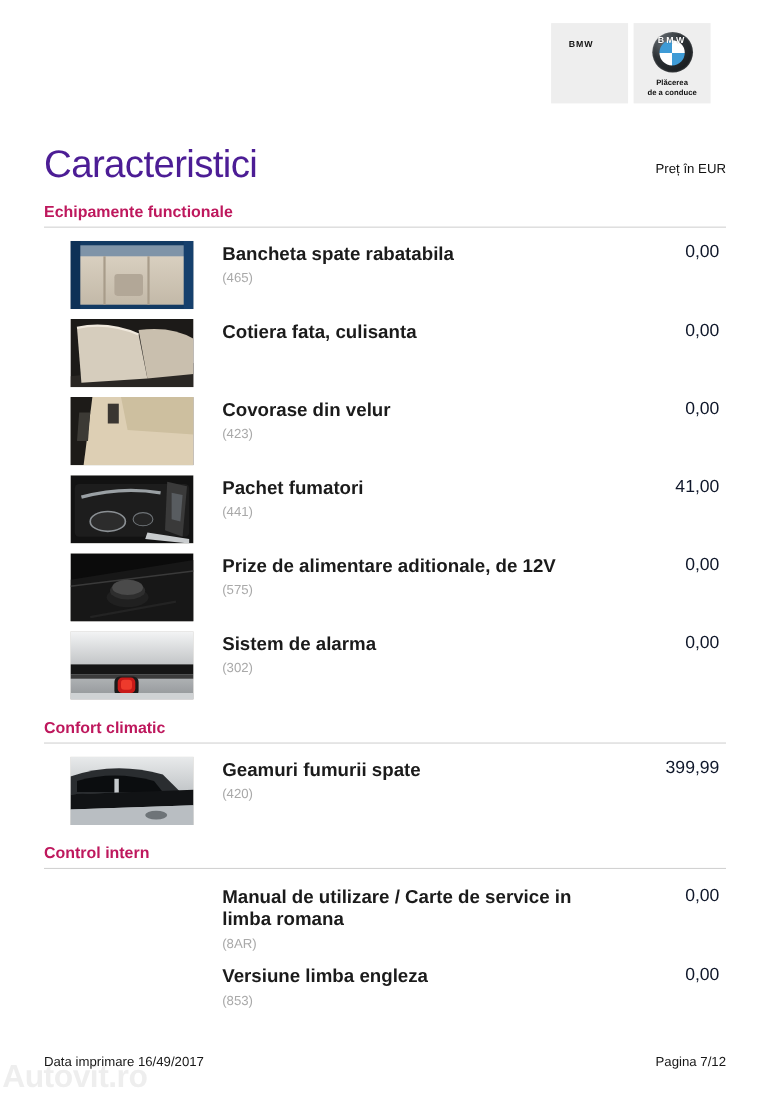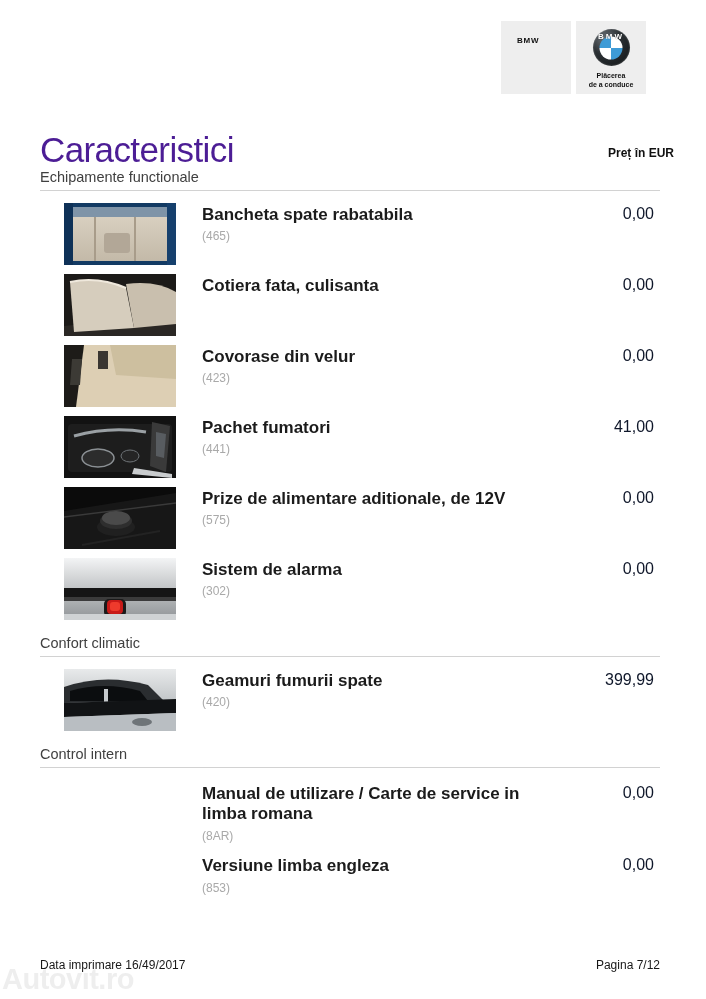--- a/index.html
+++ b/index.html
@@ -100,38 +100,38 @@
     left: 40px;
     font-size: 35px;
     font-weight: normal;
     letter-spacing: -0.6px;
     color: #4c1d95;
     margin: 0;
   }
   .price-header {
     position: absolute;
     top: 146px;
-    right: 32px;
+    right: 46px;
     font-size: 12px;
-    font-weight: bold;
+    font-weight: normal;
     color: #111;
   }
 
   
   .content {
     position: absolute;
     top: 167px;
     left: 40px;
     width: 620px;
   }
   .section-title {
     font-size: 14.5px;
-    font-weight: normal;
-    color: #404040;
-    margin: 0 0 5px 0;
+    font-weight: bold;
+    color: #be185d;
+    margin: 16px 0 5px 0;
     padding-top: 2px;
   }
   .section-rule {
     height: 1px;
     background: #d2d2d2;
     width: 100%;
     margin-bottom: 3px;
   }
   .section + .section { margin-top: 13px; }
 

